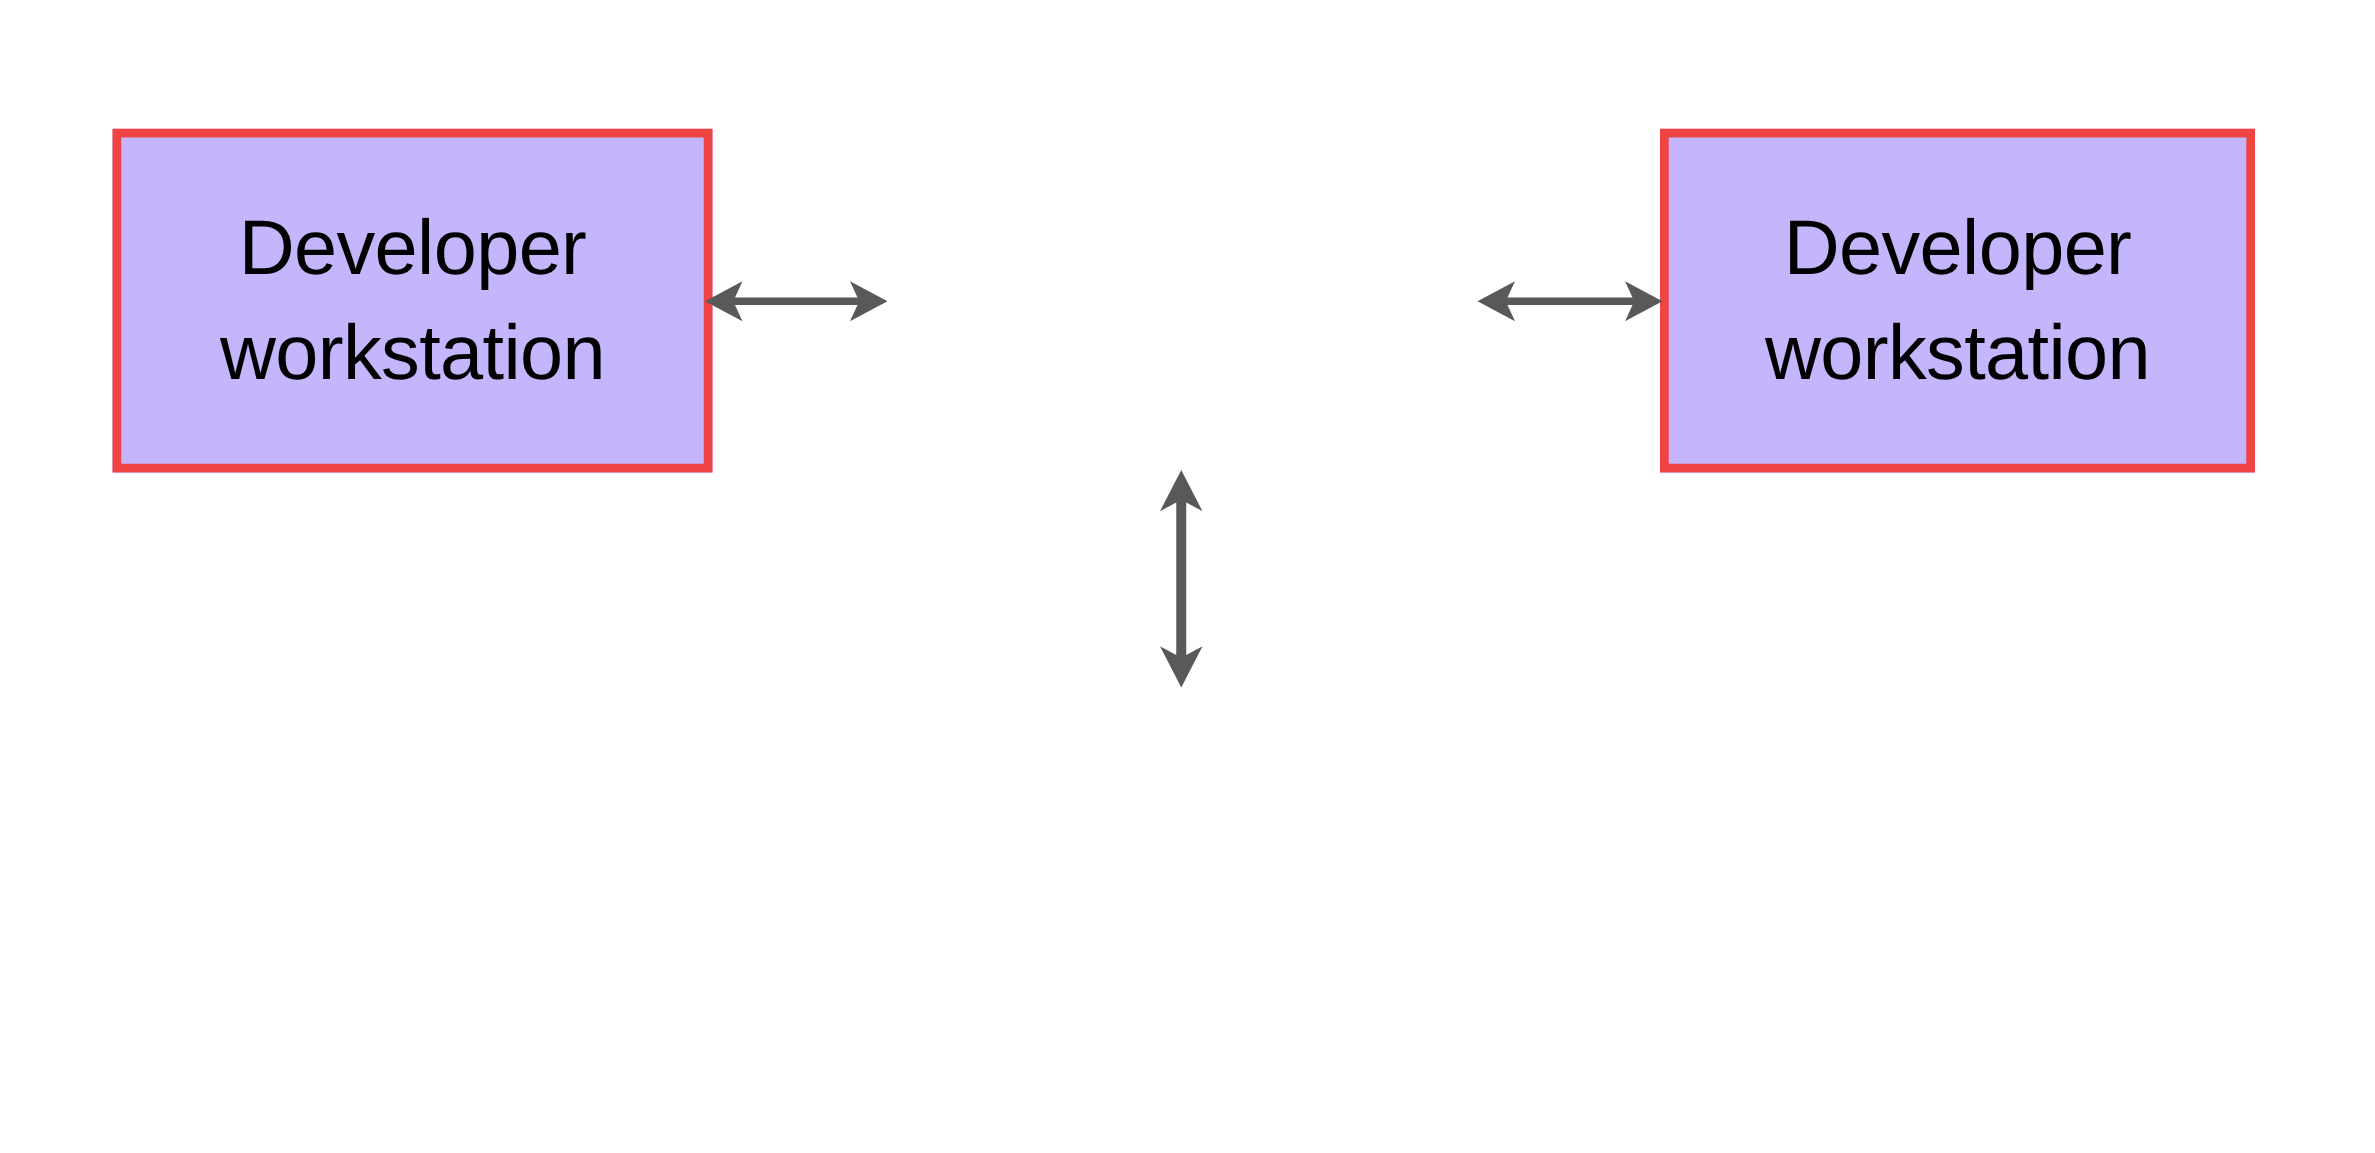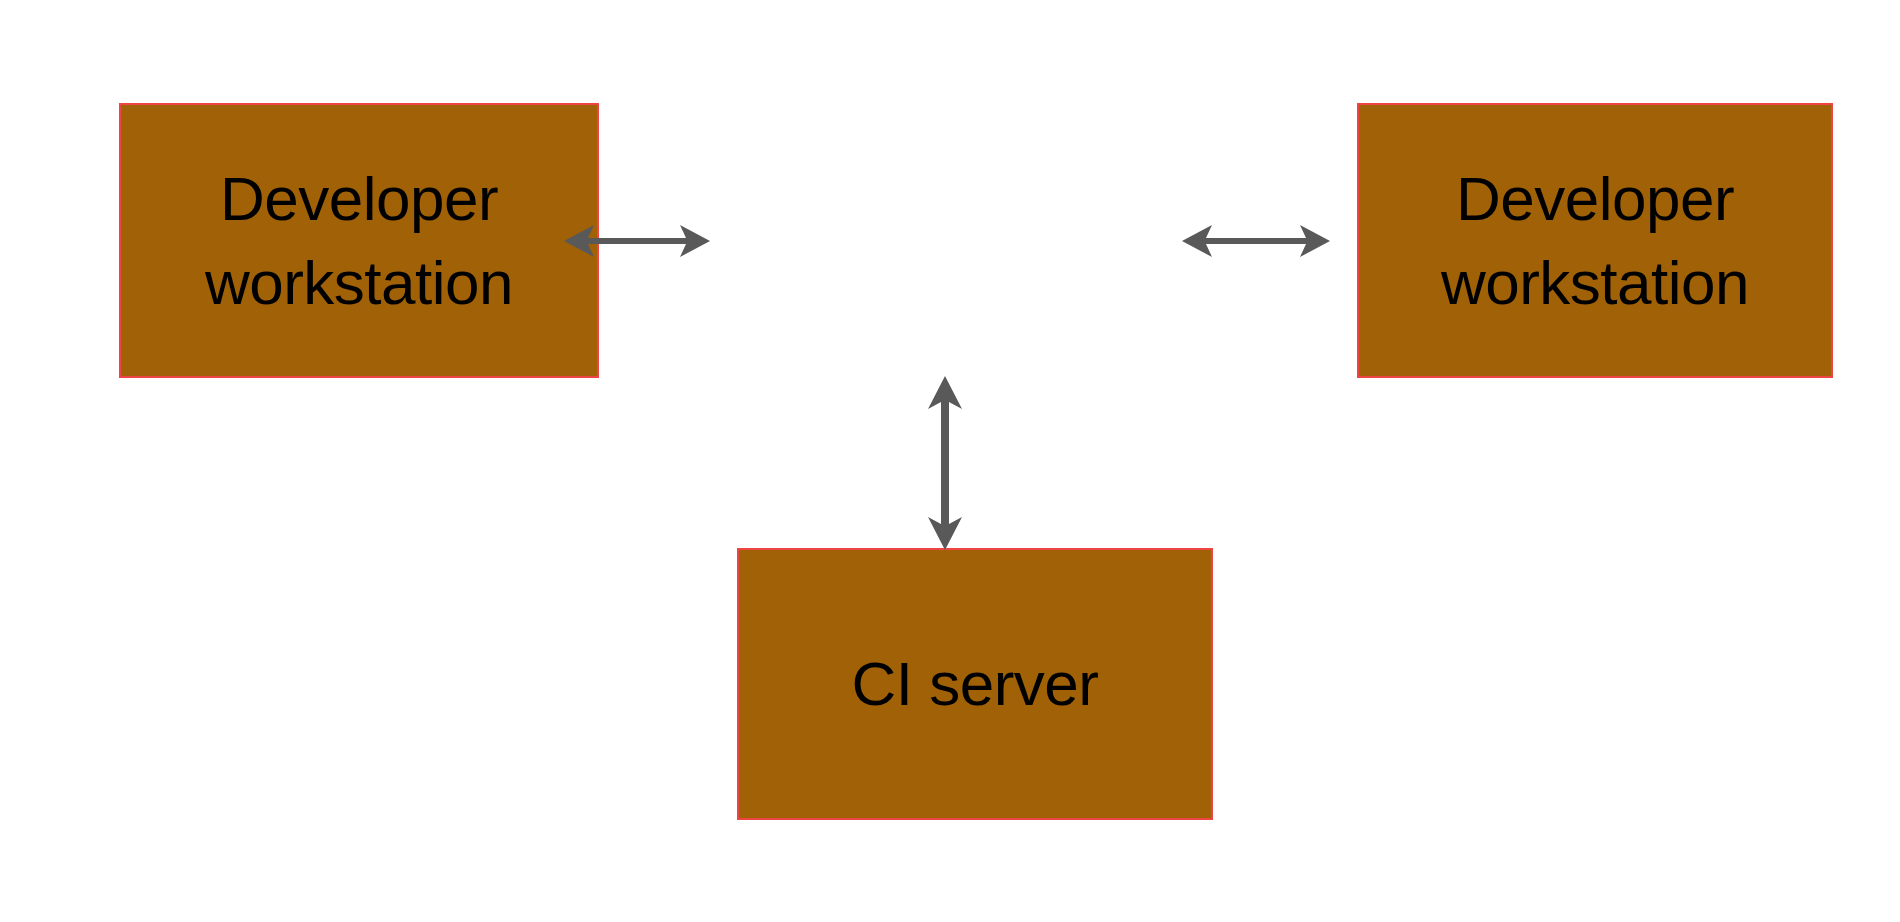--- a/index.html
+++ b/index.html
@@ -14,27 +14,26 @@
   #canvas {
     position: relative;
     width: 1900px;
     height: 922px;
     background: #ffffff;
     overflow: hidden;
   }
   .node {
     position: absolute;
     box-sizing: border-box;
-    background: #a16207;
-    border: 2px solid #ef4444;
+    background: #c4b5fd;
+    border: 7px solid #ef4444;
     display: flex;
     align-items: center;
     justify-content: center;
     text-align: center;
-    margin-left: 29px;
   }
   .node-label {
     font-family: "Liberation Sans", sans-serif;
     font-size: 62px;
     line-height: 1.34;
     color: #000000;
     font-weight: 400;
     letter-spacing: -0.5px;
     white-space: pre-line;
     padding: 0 10px;
@@ -61,23 +60,20 @@
     <span class="node-label">Developer
 workstation</span>
   </div>
 
 
   <div class="node" id="node-dev-right">
     <span class="node-label">Developer
 workstation</span>
   </div>
 
-  <div class="node" id="node-ci">
-    <span class="node-label">CI server</span>
-  </div>
 
   <svg class="edge" id="edge-left-shared" viewBox="0 0 154 72">
     <g fill="#595959" stroke="none">
       <path d="M 4 36 L 34 20 L 28 33 L 126 33 L 120 20 L 150 36 L 120 52 L 126 39 L 28 39 L 34 52 Z"></path>
     </g>
   </svg>
 
   <svg class="edge" id="edge-shared-right" viewBox="0 0 156 72">
     <g fill="#595959" stroke="none">
       <path d="M 4 36 L 34 20 L 28 33 L 128 33 L 122 20 L 152 36 L 122 52 L 128 39 L 28 39 L 34 52 Z"></path>

